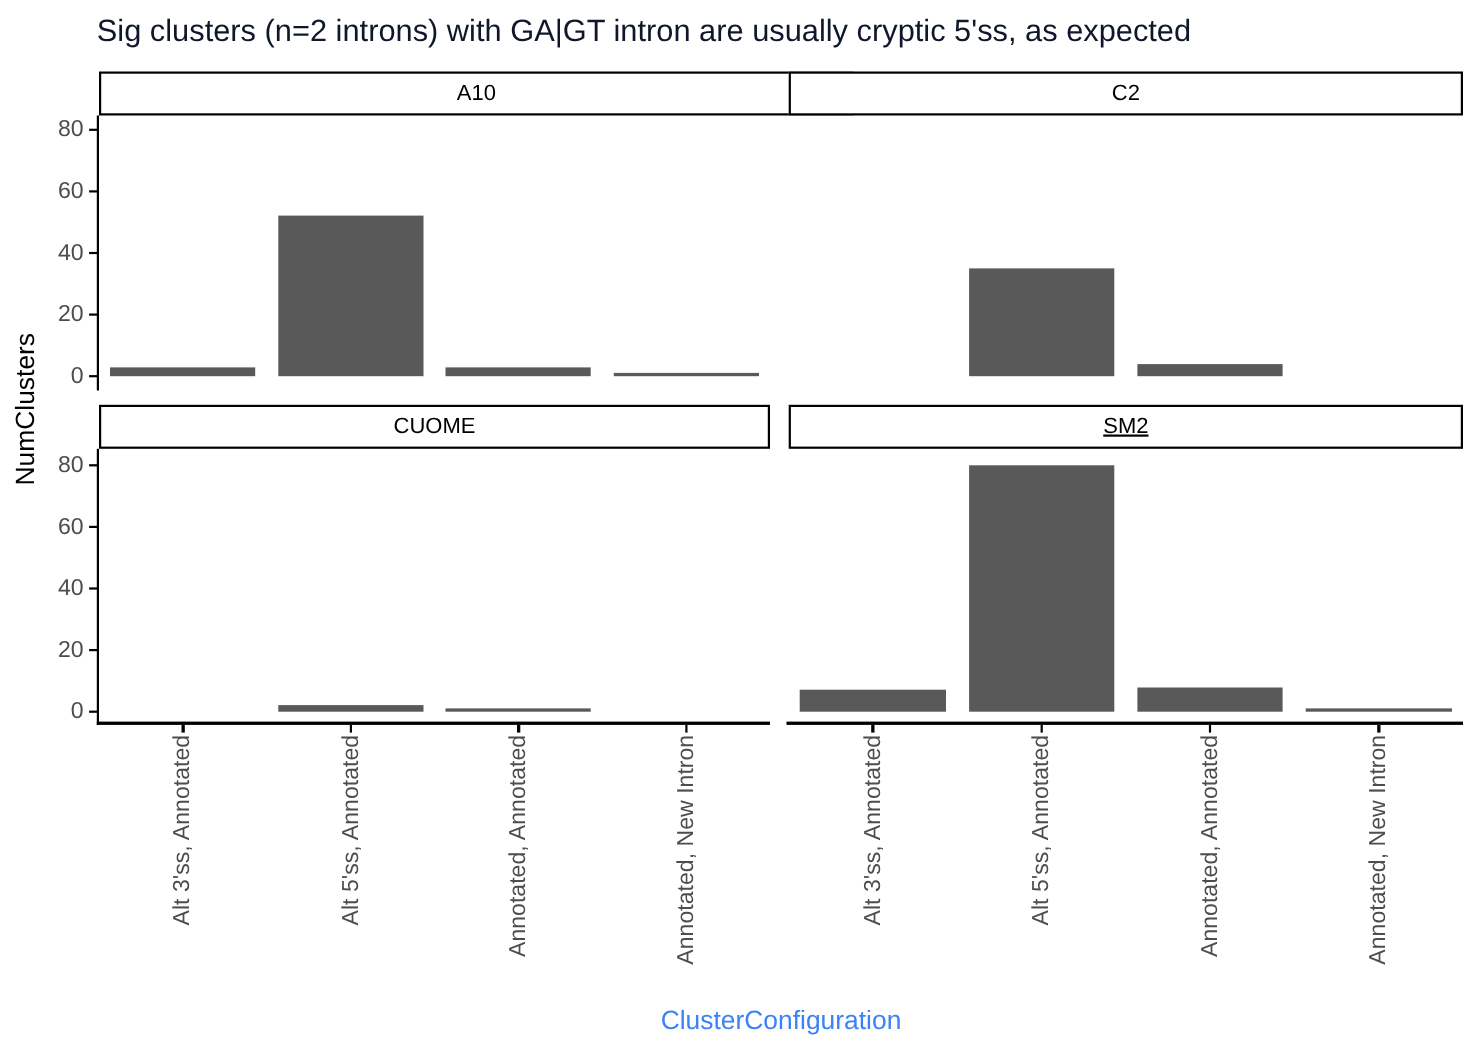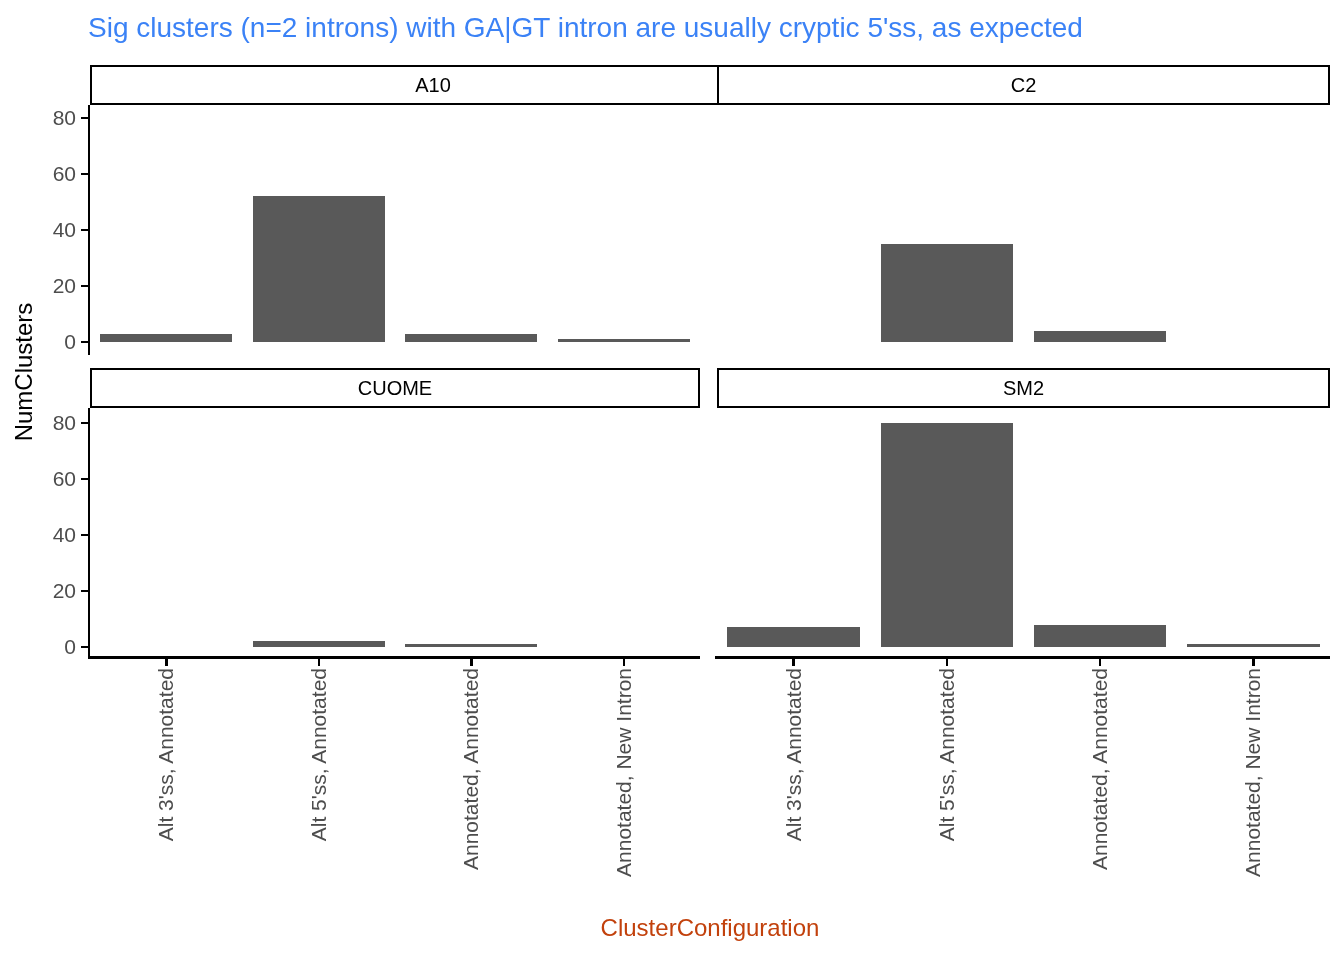--- a/index.html
+++ b/index.html
@@ -4,31 +4,31 @@
 <style>
   html,body{margin:0;padding:0;}
   body{
     width:1344px;height:960px;position:relative;overflow:hidden;
     background:#ffffff;
     font-family:"Liberation Sans", sans-serif;
   }
   .abs{position:absolute;}
   #plot-title{
     left:88px;top:12px;
-    font-size:28px;color:#3b82f6;white-space:nowrap;
+    font-size:28px;color:#0f172a;white-space:nowrap;
   }
   #y-axis-title{
     left:24px;top:372px;
     transform:translate(-50%,-50%) rotate(-90deg);
     font-size:24px;color:#000;white-space:nowrap;
   }
   #x-axis-title{
     left:710px;top:914px;
     transform:translateX(-50%);
-    font-size:24px;color:#c2410c;white-space:nowrap;
+    font-size:24px;color:#3b82f6;white-space:nowrap;
   }
   .strip{
     background:#fff;border:2px solid #000;box-sizing:border-box;
     display:flex;align-items:center;justify-content:center;
     font-size:20px;color:#000;
   }
   .bar{background:#595959;}
   .axis-line{background:#000;}
   .tick{background:#000;}
   .y-tick-label{
@@ -87,21 +87,21 @@
     <div class="abs y-tick-label" style="left: 30px; top: 411px; width: 46px; height: 24px;">80</div>
     <div class="abs axis-line" style="left: 88px; top: 656px; width: 612px; height: 2.5px;"></div>
     <div class="abs tick" style="left: 165px; top: 658.5px; width: 2.5px; height: 7px;"></div>
     <div class="abs x-tick-label" style="left: 154.25px; top: 668px;">Alt 3'ss, Annotated</div>
     <div class="abs tick" style="left: 317.5px; top: 658.5px; width: 2.5px; height: 7px;"></div>
     <div class="abs x-tick-label" style="left: 306.75px; top: 668px;">Alt 5'ss, Annotated</div>
     <div class="abs tick" style="left: 470px; top: 658.5px; width: 2.5px; height: 7px;"></div>
     <div class="abs x-tick-label" style="left: 459.25px; top: 668px;">Annotated, Annotated</div>
     <div class="abs tick" style="left: 622.5px; top: 658.5px; width: 2.5px; height: 7px;"></div>
     <div class="abs x-tick-label" style="left: 611.75px; top: 668px;">Annotated, New Intron</div>
-    <div class="abs strip" style="left: 717px; top: 368px; width: 613px; height: 40px;">
+    <div class="abs strip" style="left: 717px; top: 368px; width: 613px; height: 40px; text-decoration: underline;">
       <span>SM2</span>
     </div>
     <div class="abs bar" style="left: 727.421px; top: 627.4px; width: 132.408px; height: 19.6px;"></div>
     <div class="abs bar" style="left: 880.671px; top: 423px; width: 132.408px; height: 224px;"></div>
     <div class="abs bar" style="left: 1033.92px; top: 624.6px; width: 132.408px; height: 22.4px;"></div>
     <div class="abs bar" style="left: 1187.17px; top: 644.2px; width: 132.408px; height: 2.8px;"></div>
     <div class="abs axis-line" style="left: 715px; top: 656px; width: 615px; height: 2.5px;"></div>
     <div class="abs tick" style="left: 792.375px; top: 658.5px; width: 2.5px; height: 7px;"></div>
     <div class="abs x-tick-label" style="left: 781.625px; top: 668px;">Alt 3'ss, Annotated</div>
     <div class="abs tick" style="left: 945.625px; top: 658.5px; width: 2.5px; height: 7px;"></div>

